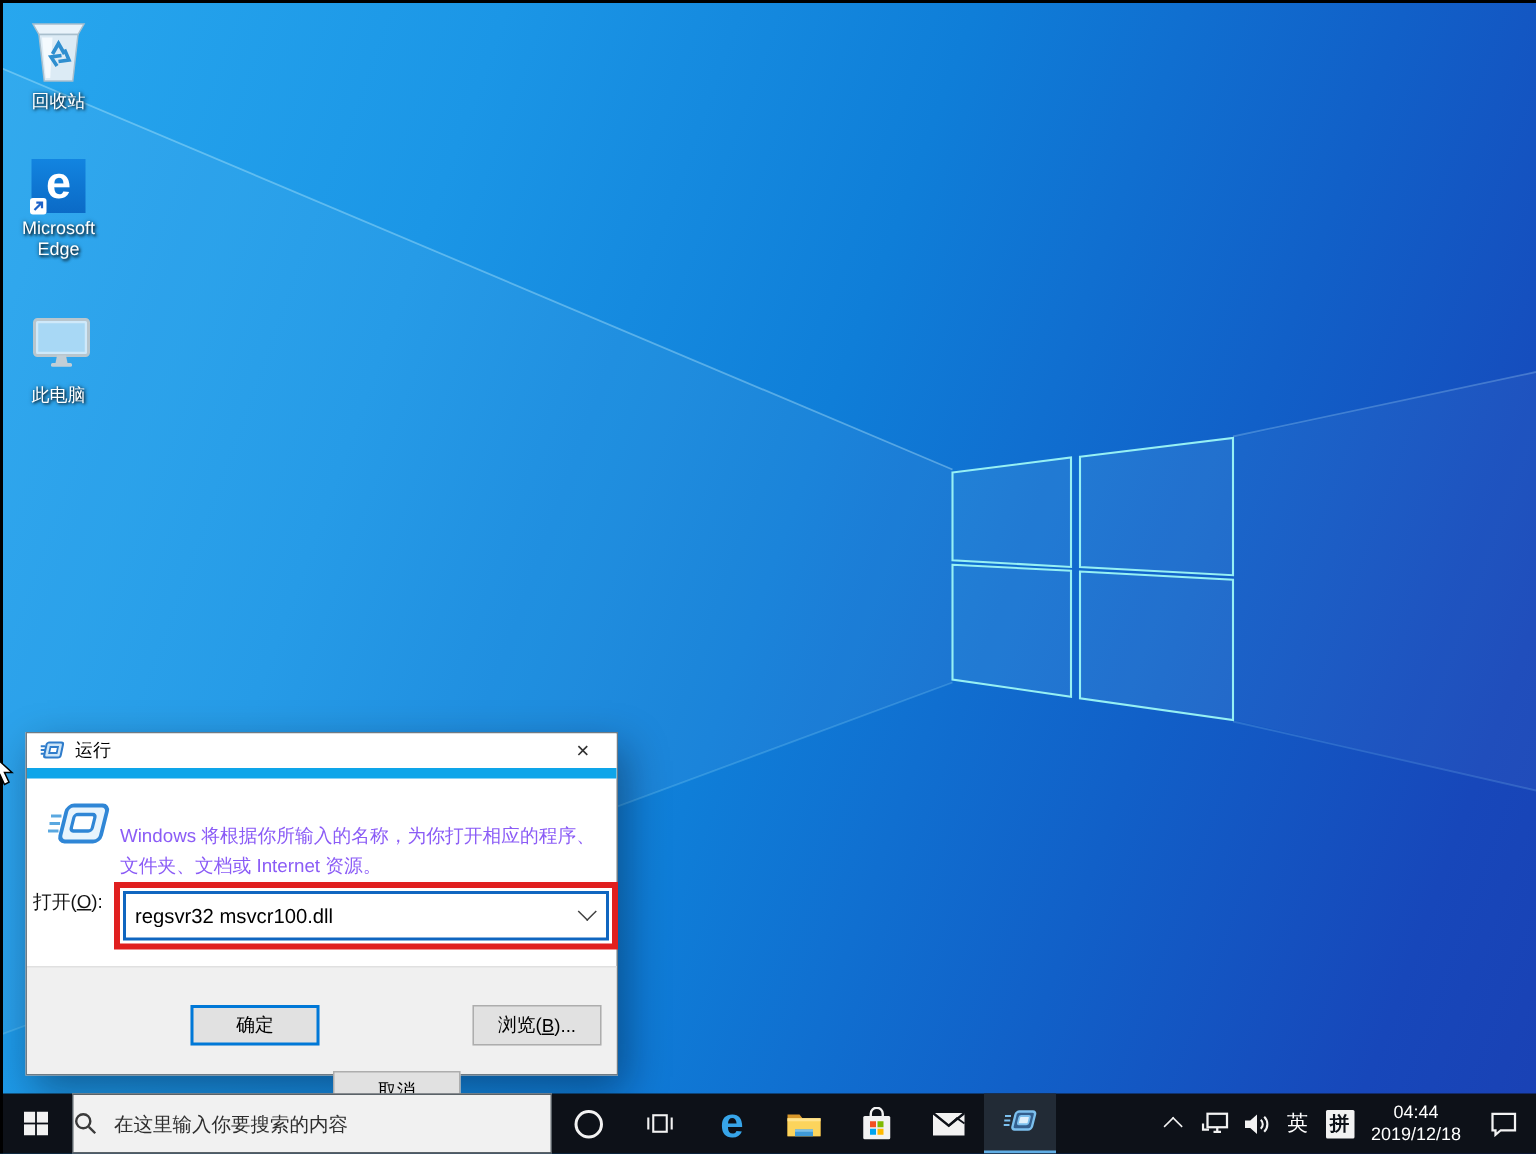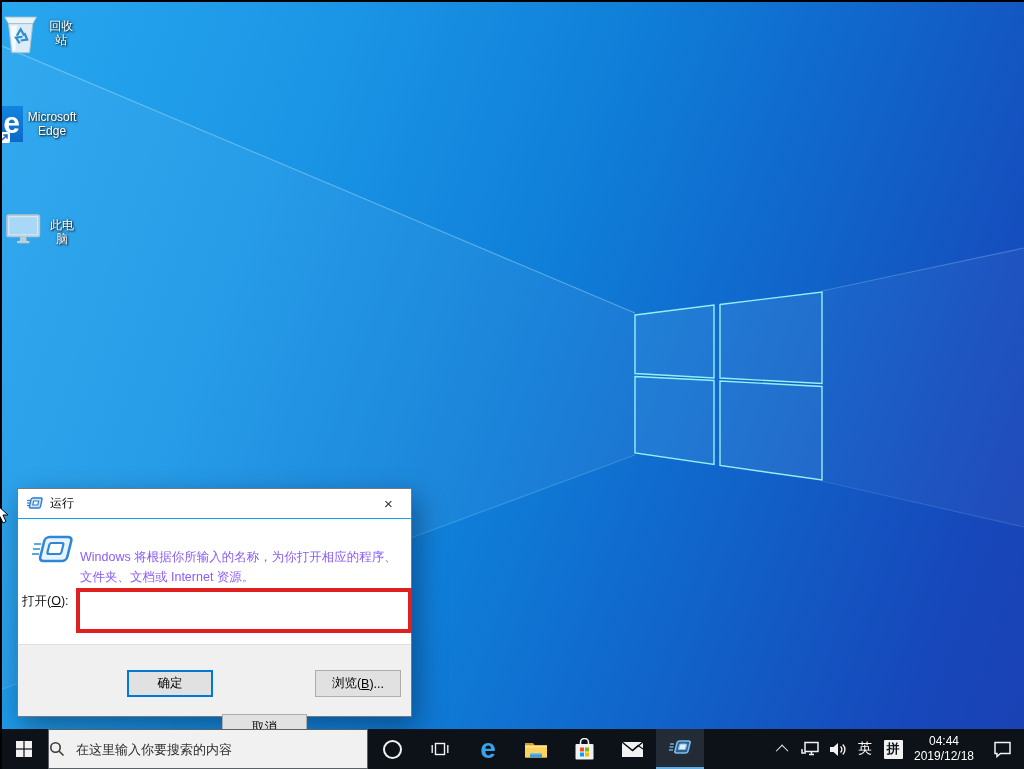--- a/index.html
+++ b/index.html
@@ -11,21 +11,21 @@
   
   .wallpaper{
     position:absolute;inset:0;
     background:linear-gradient(110deg,#28a7ee 0%,#1b96e6 26%,#0f7ed8 50%,#1160c8 72%,#1747ba 90%,#1a41b4 100%);
   }
   .wallpaper svg{position:absolute;left:0;top:0;}
   .frame-top{position:absolute;left:0;top:0;width:1024px;height:2px;background:#000;z-index:60;}
   .frame-left{position:absolute;left:0;top:0;width:2px;height:769px;background:#000;z-index:60;}
 
   
-  .desktop-icon{position:absolute;width:78px;display:flex;flex-direction:row;align-items:center;gap:3px;cursor:default;}
+  .desktop-icon{position:absolute;width:78px;display:flex;flex-direction:column;align-items:center;gap:3px;cursor:default;}
   .desktop-icon .lbl{
     font-size:12px;line-height:14px;color:#fff;text-align:center;
     text-shadow:1px 1px 2px rgba(0,0,0,.85),0 0 3px rgba(0,0,0,.5);
     max-width:76px;
   }
   .di-recycle{left:0;top:9px;}
   .di-edge{left:0;top:106px;}
   .di-pc{left:0;top:211px;}
   .edge-tile{position:relative;width:36px;height:36px;background:linear-gradient(#1284e0,#0b6ac6);
     display:flex;align-items:center;justify-content:center;}
@@ -33,21 +33,21 @@
   .shortcut-arrow{position:absolute;left:-1px;bottom:-1px;width:11px;height:11px;background:#fff;border-radius:2px;
     display:flex;align-items:center;justify-content:center;}
   .shortcut-arrow svg{display:block;}
 
   
   .dialog{
     position:absolute;left:17px;top:488px;width:395px;height:229px;background:#fff;
     border:1px solid #6f7b84;box-shadow:5px 10px 26px rgba(0,10,30,.40);z-index:20;
     box-sizing:border-box;
   }
-  .titlebar{height:30px;display:flex;align-items:center;padding-left:9px;gap:7px;background:#fff;border-bottom:1px solid #0ea5e9;box-sizing:border-box;}
+  .titlebar{height:30px;display:flex;align-items:center;padding-left:9px;gap:7px;background:#fff;border-bottom:7px solid #0ea5e9;box-sizing:border-box;}
   .titlebar .ttl{font-size:12px;color:#000;}
   .close-btn{margin-left:auto;width:45px;height:29px;display:flex;align-items:center;justify-content:center;
     font-size:15px;color:#333;cursor:pointer;}
   .dlg-desc{position:absolute;left:62px;top:42px;width:324px;font-size:12.5px;line-height:20px;color:#8b5cf6;margin-top:16px;}
   .dlg-bigicon{position:absolute;left:14px;top:45px;}
   .open-label{position:absolute;left:4px;top:104px;font-size:12.5px;color:#111;}
   .u{text-decoration:underline;}
   .annotation-red{position:absolute;left:58px;top:99px;width:336px;height:45px;
     border:4px solid #e01f1f;box-sizing:border-box;z-index:5;pointer-events:none;}
   .combo{position:absolute;left:64px;top:105px;width:324px;height:33px;box-sizing:border-box;
@@ -179,20 +179,26 @@
     <g stroke="#5aa8e0" stroke-width="2">
         <line x1="2" y1="10" x2="9" y2="10"></line>
         <line x1="1" y1="15" x2="8" y2="15"></line>
         <line x1="0" y1="20" x2="7" y2="20"></line>
       </g>
   </svg>
   <div class="dlg-desc">Windows 将根据你所输入的名称，为你打开相应的程序、文件夹、文档或 Internet 资源。</div>
 
   <div class="open-label"><span>打开(</span><span class="u">O</span><span>):</span></div>
 
+  <div class="combo">
+    <input type="text" value="regsvr32 msvcr100.dll" style="">
+    <span class="dd">
+      <span class="chev-down"></span>
+    </span>
+  </div>
   <div class="annotation-red"></div>
 
   <div class="dlg-footer"></div>
   <button class="btn btn-ok">确定</button>
   <button class="btn btn-cancel">取消</button>
   <button class="btn btn-browse">
       <span>浏览(</span>
       <span class="u">B</span>
       <span>)...</span>
     </button>

